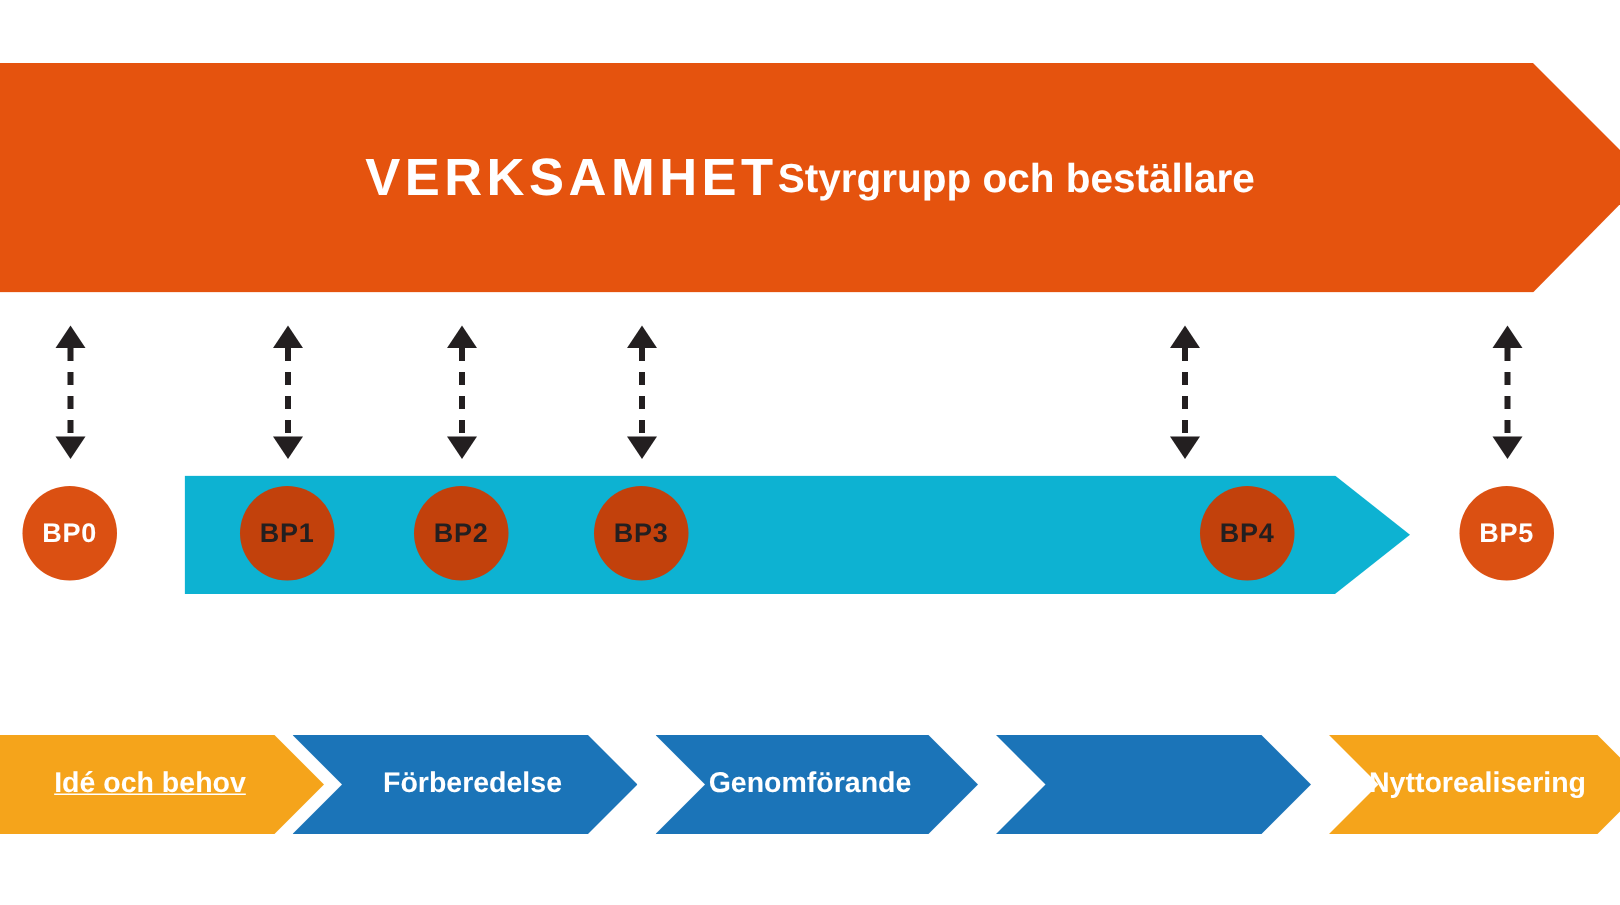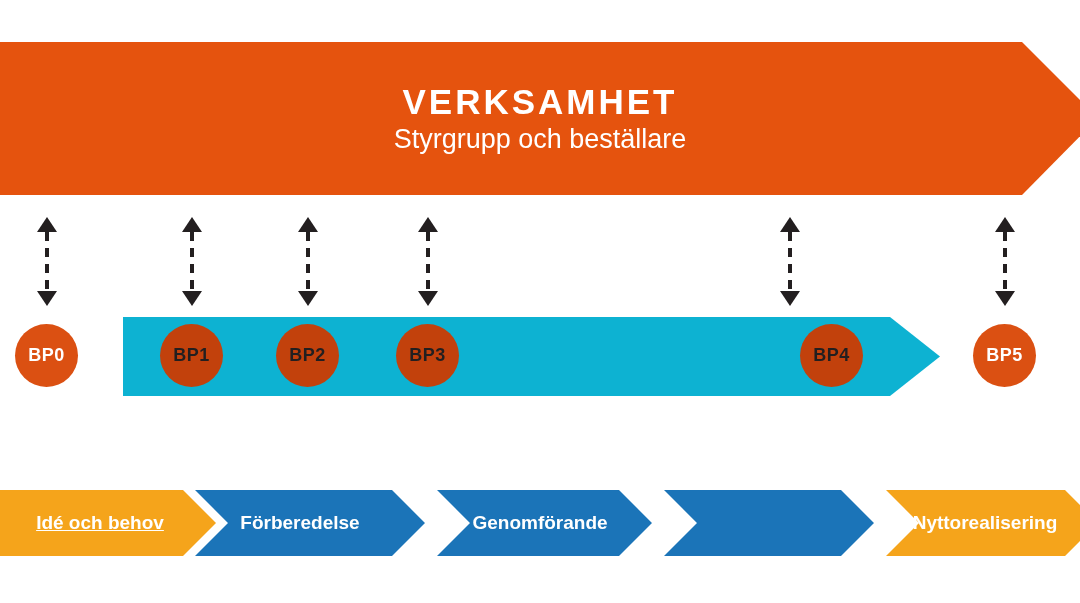--- a/index.html
+++ b/index.html
@@ -6,25 +6,25 @@
   .canvas{
     position:relative;width:1080px;height:603px;overflow:hidden;background:#ffffff;
     font-family:"Liberation Sans",sans-serif;
   }
 
   
   .banner{
     position:absolute;left:0;top:42px;width:1080px;height:153px;
     background:var(--orange_banner);
     clip-path:polygon(0 0,1022px 0,1098px 76px,1022px 153px,0 153px);
-    display:flex;flex-direction:column;align-items:center;justify-content:center;
+    display:flex;flex-direction:row;align-items:center;justify-content:center;
     color:#ffffff;text-align:center;
   }
   .banner-title{font-size:35px;font-weight:bold;letter-spacing:3px;line-height:1.12;}
-  .banner-subtitle{font-size:27px;font-weight:normal;line-height:1.15;margin-top:3px;}
+  .banner-subtitle{font-size:27px;font-weight:bold;line-height:1.15;margin-top:3px;}
 
   
   .connector{position:absolute;top:217px;width:20px;height:89px;
     display:flex;flex-direction:column;align-items:center;}
   .tri-up{width:0;height:0;border-left:10px solid transparent;border-right:10px solid transparent;
     border-bottom:15px solid var(--ink);}
   .tri-down{width:0;height:0;border-left:10px solid transparent;border-right:10px solid transparent;
     border-top:15px solid var(--ink);}
   .stem{width:4px;flex:1;
     background:repeating-linear-gradient(to bottom,var(--ink) 0 9px,transparent 9px 16px);}
@@ -57,21 +57,21 @@
   .ph3{left:437px;width:215px;background:var(--blue);
     clip-path:polygon(0 0,182px 0,215px 33px,182px 66px,0 66px,33px 33px);}
   .ph4{left:664px;width:210px;background:var(--blue);
     clip-path:polygon(0 0,177px 0,210px 33px,177px 66px,0 66px,33px 33px);}
   .ph5{left:886px;width:212px;background:var(--amber);
     clip-path:polygon(0 0,179px 0,212px 33px,179px 66px,0 66px,33px 33px);}
   .phase-label{
     position:absolute;top:0;height:66px;display:flex;align-items:center;justify-content:center;
     color:#ffffff;font-size:19px;font-weight:bold;text-align:center;line-height:1.12;
   }
-  .pl1{left:0;width:200px;text-decoration:underline;} .pl2{left:200px;width:200px;} .pl3{left:440px;width:200px;}
+  .pl1{left:0;width:200px;text-decoration:underline;} .pl2{left:215px;width:200px;} .pl3{left:440px;width:200px;}
   .pl4{left:652px;width:200px;} .pl5{left:880px;width:210px;}
 </style>
 </head>
 <body>
 
 <div class="canvas">
 
   <div class="banner">
     <div class="banner-title">VERKSAMHET</div>
     <div class="banner-subtitle">Styrgrupp och beställare</div>

